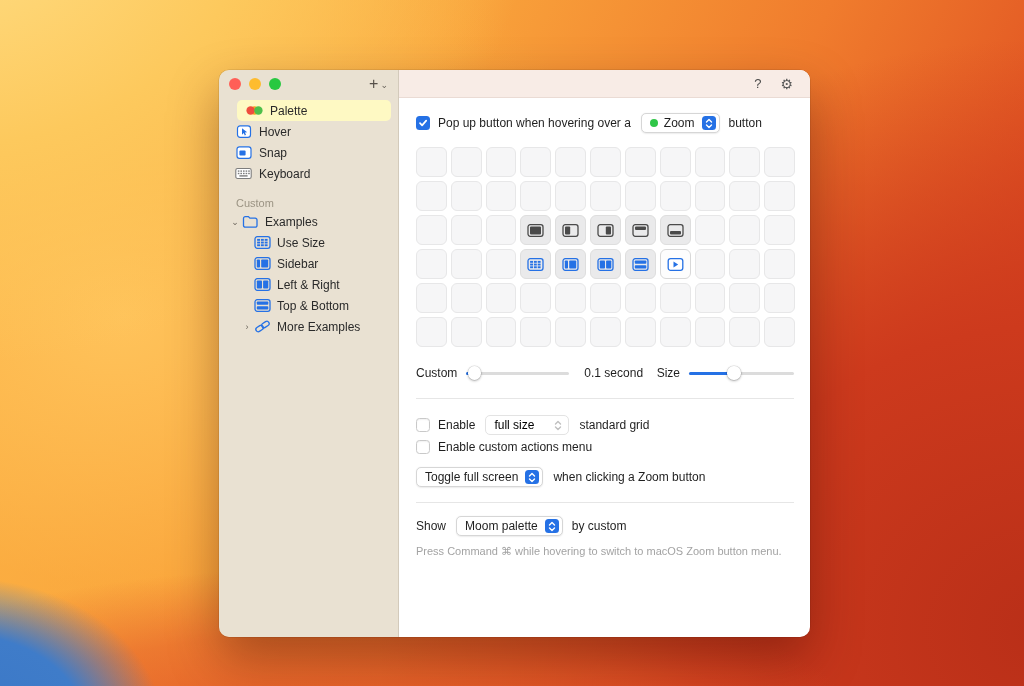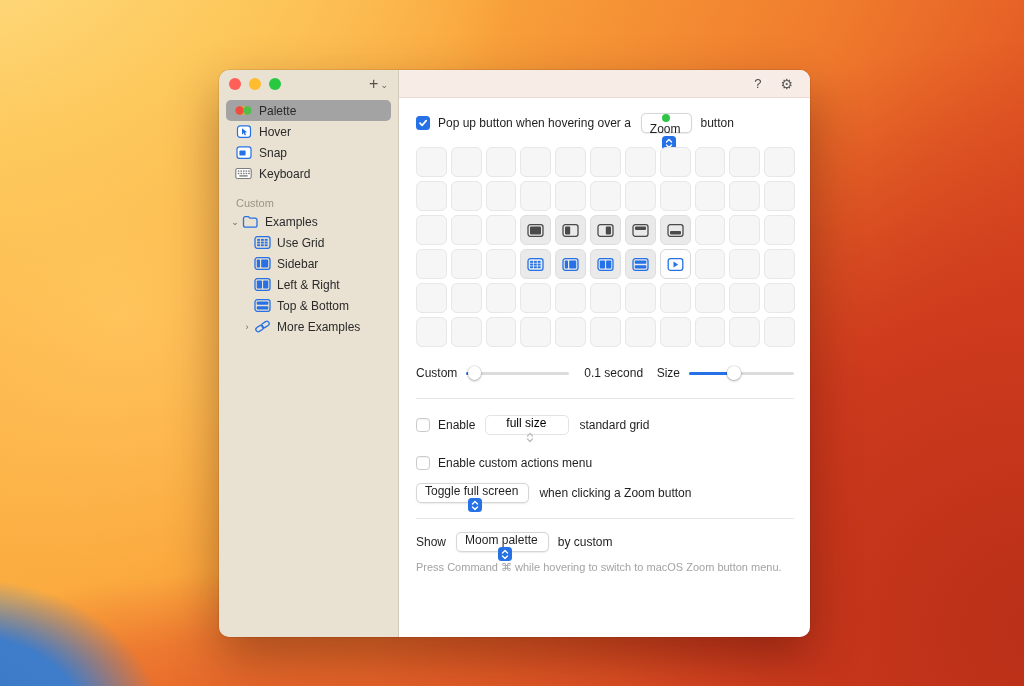--- a/index.html
+++ b/index.html
@@ -33,36 +33,36 @@
   .add-group { margin-left:auto; display:flex; align-items:flex-end; color:#56504a; cursor:default; }
   .add-plus { font-size:16px; line-height:14px; font-weight:400; }
   .add-chev { font-size:9px; margin-left:2px; line-height:12px; color:#6a645c; }
   .titlebar-right { height:28px; background:#f8ece6; border-bottom:1px solid #eadbd4; display:flex; align-items:center; justify-content:flex-end; gap:19px; padding:0 17px; flex:none; }
   .help-q { font-size:13px; color:#4a4a4a; } 
   .gear { font-size:14px; color:#5a5a5a; line-height:1; }
 
   
   .side-list { padding:2px 7px 0 7px; }
   .side-item { height:21px; display:flex; align-items:center; padding-left:9px; border-radius:5px; font-size:12px; color:#2a2a2a; }
-  .side-item.selected { background:#a3a3a3; }
+  .side-item.selected { background:#fef9c3;margin-left:11px; }
   .side-item .ic { width:17px; height:14px; margin-right:7px; display:flex; align-items:center; justify-content:center; flex:none; }
   .side-header { margin:13px 0 2px 17px; font-size:11px; color:#9b9383; }
   .tree-item { height:21px; display:flex; align-items:center; font-size:12px; color:#2a2a2a; }
   .tree-item .chev { width:10px; font-size:9px; color:#6d675e; text-align:center; flex:none; }
   .tree-item .ic { width:17px; height:14px; margin:0 6px 0 2px; display:flex; align-items:center; justify-content:center; flex:none; }
 
   
   .content { padding:15px 15px 0 17px; font-size:12px; color:#1f1f1f; }
   .row { display:flex; align-items:center; }
 
   .checkbox { width:14px; height:14px; border-radius:3.5px; flex:none; display:flex; align-items:center; justify-content:center; }
   .checkbox.checked { background:#2571e5; }
   .checkbox.unchecked { background:#fff; border:1px solid #c9c9c9; box-shadow:inset 0 1px 1.5px rgba(0,0,0,.06); }
 
-  .popup { height:20px; background:#fff; border:1px solid #d6d6d6; border-radius:5px; display:inline-flex; align-items:center; padding:0 3px 0 8px; box-shadow:0 .5px 1.5px rgba(0,0,0,.08);flex-direction:column; }
+  .popup { height:20px; background:#fff; border:1px solid #d6d6d6; border-radius:5px; display:inline-flex; align-items:center; padding:0 3px 0 8px; box-shadow:0 .5px 1.5px rgba(0,0,0,.08); }
   .popup .label { font-size:12px; color:#1f1f1f; margin-right:7px; }
   .stepper { width:14px; height:14px; border-radius:3.5px; background:#2571e5; display:flex; align-items:center; justify-content:center; flex:none; }
   .popup.disabled { border-color:#e3e3e3; box-shadow:none; }
   .popup.disabled .label { color:#000000; }
   .popup.disabled .stepper { background:transparent; }
   .dot { width:8px; height:8px; border-radius:50%; margin-right:6px; flex:none; }
 
   
   .pgrid { margin-top:14px; width:379px; display:grid; grid-template-columns:repeat(11,1fr); gap:4px; }
   .cell { height:30px; background:#f6f6f7; border:1px solid #e7e7e8; border-radius:6px; display:flex; align-items:center; justify-content:center; }
@@ -168,21 +168,21 @@
               <rect x="6.9" y="2.9" width="2.9" height="1.9" fill="#2571e5"></rect>
               <rect x="10.7" y="2.9" width="2.9" height="1.9" fill="#2571e5"></rect>
               <rect x="3.1" y="5.6" width="2.9" height="1.9" fill="#2571e5"></rect>
               <rect x="6.9" y="5.6" width="2.9" height="1.9" fill="#2571e5"></rect>
               <rect x="10.7" y="5.6" width="2.9" height="1.9" fill="#2571e5"></rect>
               <rect x="3.1" y="8.3" width="2.9" height="1.9" fill="#2571e5"></rect>
               <rect x="6.9" y="8.3" width="2.9" height="1.9" fill="#2571e5"></rect>
               <rect x="10.7" y="8.3" width="2.9" height="1.9" fill="#2571e5"></rect>
             </svg>
           </span>
-          <span>Use Grid</span>
+          <span>Use Size</span>
         </div>
         <div class="tree-item" style="padding-left: 26px;">
           <span class="ic">
             <svg width="17" height="13" viewBox="0 0 17 13">
               <rect x="1" y=".7" width="15" height="11.6" rx="2.2" fill="none" stroke="#2571e5" stroke-width="1.3"></rect>
               <rect x="2.8" y="2.5" width="3.2" height="8" rx=".8" fill="#2571e5"></rect>
               <rect x="7.2" y="2.5" width="7" height="8" rx=".8" fill="#2571e5"></rect>
             </svg>
           </span>
           <span>Sidebar</span>
@@ -404,21 +404,21 @@
           <span class="label" style="flex:1">full size</span>
           <span class="stepper">
             <svg width="10" height="11" viewBox="0 0 10 11">
                 <path d="M2.5 4 L5 1.6 L7.5 4 M2.5 7 L5 9.4 L7.5 7" stroke="#bfbfbf" stroke-width="1.4" fill="none" stroke-linecap="round" stroke-linejoin="round"></path>
               </svg>
           </span>
         </span>
         <span style="margin-left:10px">standard grid</span>
       </div>
 
-      <div class="row" style="margin-top:21px">
+      <div class="row" style="margin-top:5px">
         <span class="checkbox unchecked"></span>
         <span style="margin-left:8px">Enable custom actions menu</span>
       </div>
 
       <div class="row" style="margin-top:13px">
         <span class="popup">
           <span class="label">Toggle full screen</span>
           <span class="stepper">
             <svg width="10" height="11" viewBox="0 0 10 11">
                 <path d="M2.5 4 L5 1.6 L7.5 4 M2.5 7 L5 9.4 L7.5 7" stroke="#fff" stroke-width="1.4" fill="none" stroke-linecap="round" stroke-linejoin="round"></path>

